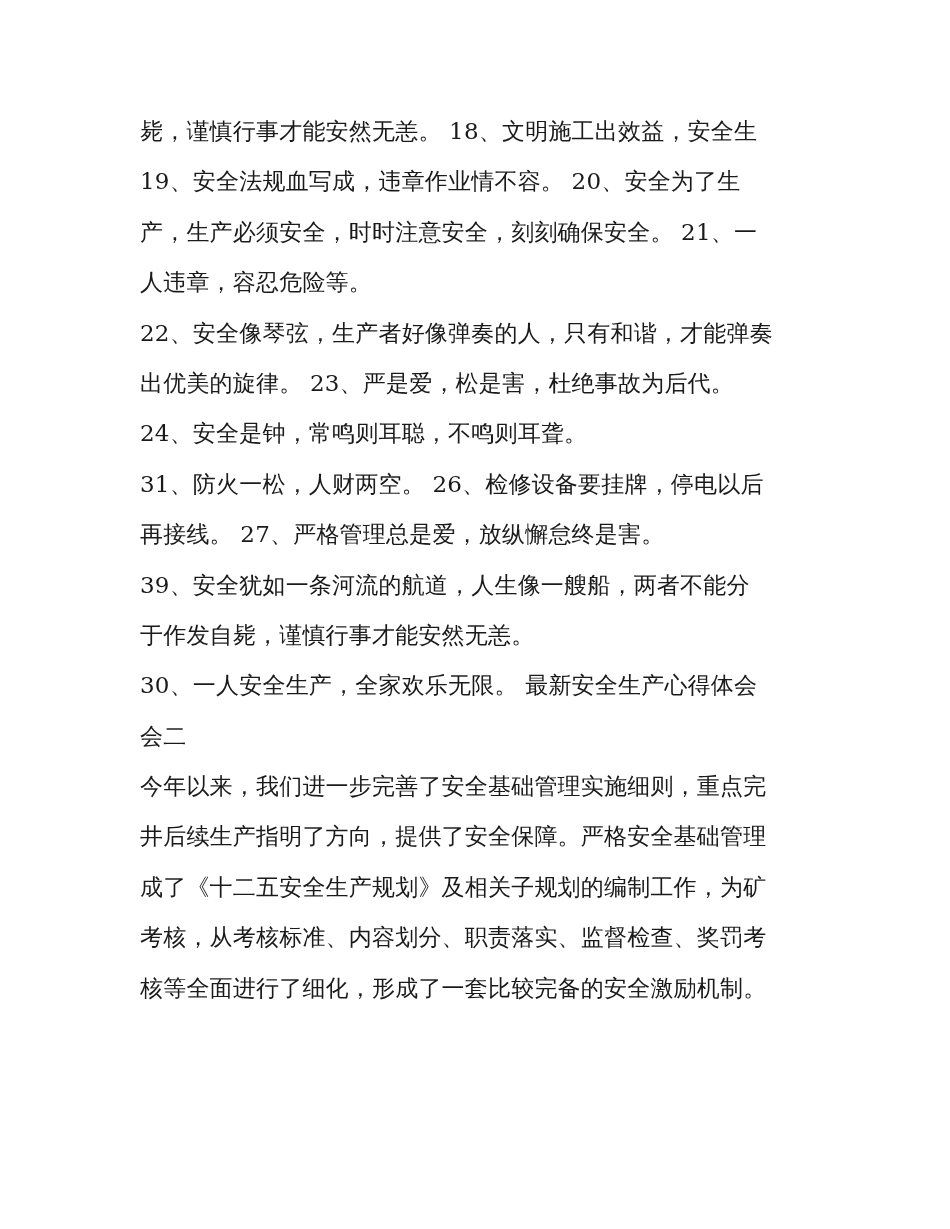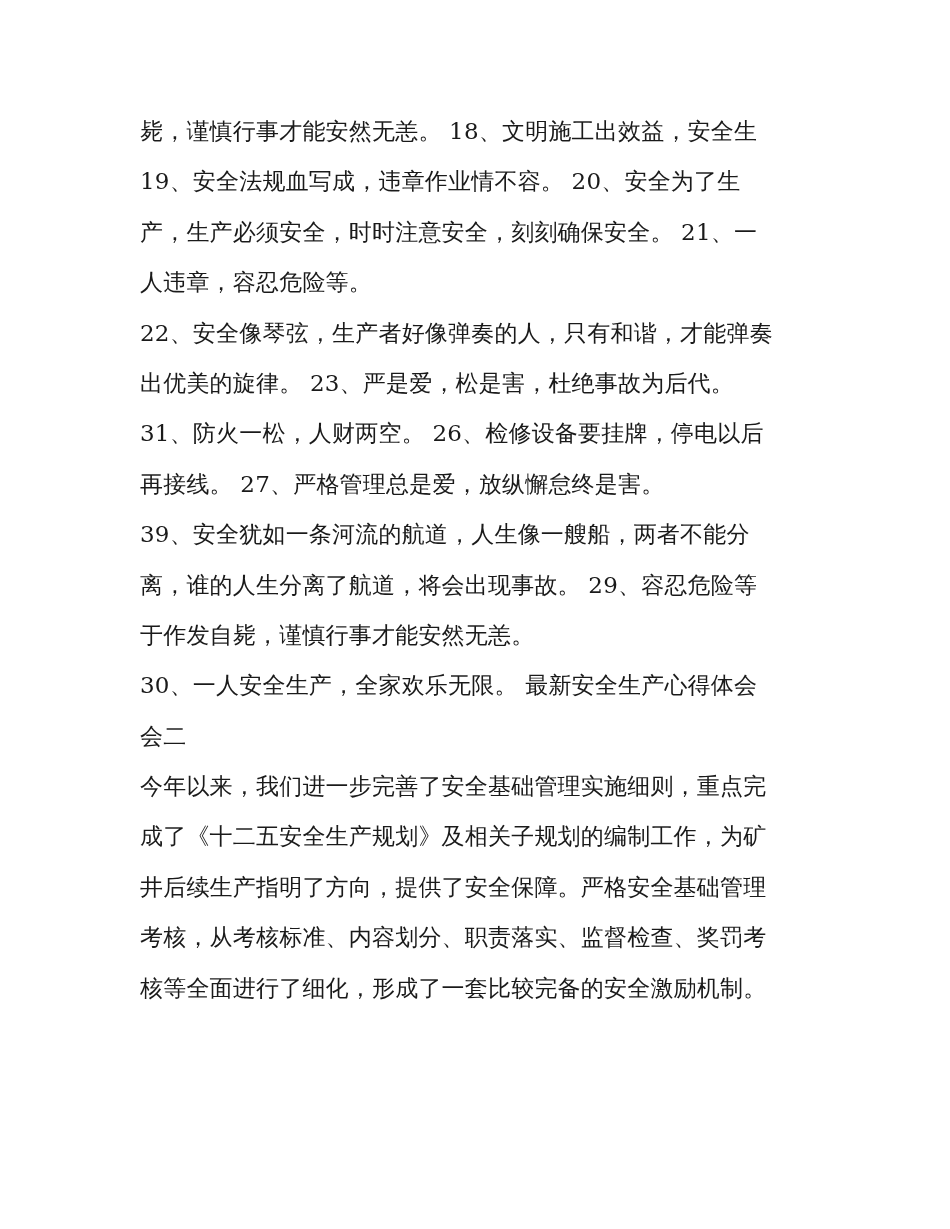--- a/index.html
+++ b/index.html
@@ -41,26 +41,26 @@
 <body>
 
 <div class="page">
   <div class="content">
     <div class="line">毙，谨慎行事才能安然无恙。 18、文明施工出效益，安全生</div>
     <div class="line">19、安全法规血写成，违章作业情不容。 20、安全为了生</div>
     <div class="line">产，生产必须安全，时时注意安全，刻刻确保安全。 21、一</div>
     <div class="line">人违章，容忍危险等。</div>
     <div class="line">22、安全像琴弦，生产者好像弹奏的人，只有和谐，才能弹奏</div>
     <div class="line">出优美的旋律。 23、严是爱，松是害，杜绝事故为后代。</div>
+    <div class="line">24、安全是钟，常鸣则耳聪，不鸣则耳聋。</div>
     <div class="line">31、防火一松，人财两空。 26、检修设备要挂牌，停电以后</div>
     <div class="line">再接线。 27、严格管理总是爱，放纵懈怠终是害。</div>
     <div class="line">39、安全犹如一条河流的航道，人生像一艘船，两者不能分</div>
-    <div class="line">离，谁的人生分离了航道，将会出现事故。 29、容忍危险等</div>
     <div class="line">于作发自毙，谨慎行事才能安然无恙。</div>
     <div class="line">30、一人安全生产，全家欢乐无限。 最新安全生产心得体会</div>
     <div class="line">会二</div>
     <div class="line">今年以来，我们进一步完善了安全基础管理实施细则，重点完</div>
+    <div class="line">井后续生产指明了方向，提供了安全保障。严格安全基础管理</div>
     <div class="line">成了《十二五安全生产规划》及相关子规划的编制工作，为矿</div>
-    <div class="line">井后续生产指明了方向，提供了安全保障。严格安全基础管理</div>
     <div class="line">考核，从考核标准、内容划分、职责落实、监督检查、奖罚考</div>
     <div class="line">核等全面进行了细化，形成了一套比较完备的安全激励机制。</div>
   </div>
 </div>
 
 </body></html>

